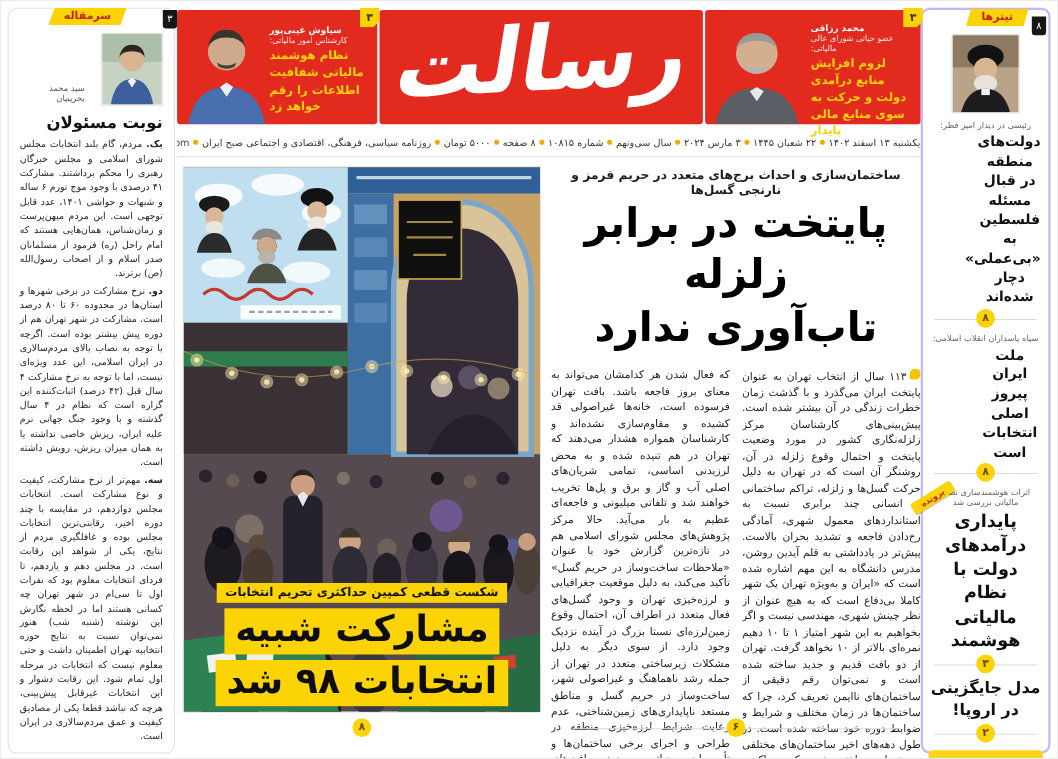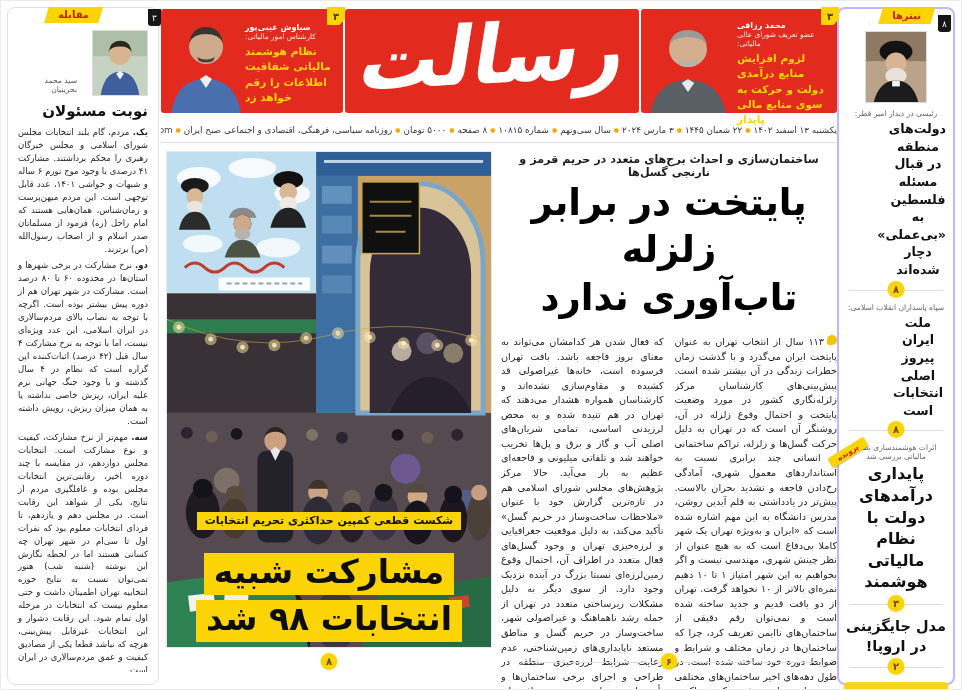--- a/index.html
+++ b/index.html
@@ -54,21 +54,21 @@
               font-size:8.8px; color:#333; border-bottom:1px solid #e0e0e0; white-space:nowrap; overflow:hidden; }
   .dl-seg::after { content:"●"; color:#f0ab00; font-size:6px; margin:0 3px; vertical-align:1px; }
   .dl-url { direction:ltr; unicode-bidi:embed; color:#444; }
   .soc-ic { display:inline-block; width:8px; height:8px; border-radius:2px; background:#b5b5b5; margin-left:3px; vertical-align:-1px; }
 
   
   .photo-story { position:absolute; top:150px; left:5px; width:326px; height:497px; }
   .photo-frame { width:326px; height:497px; border:1px solid #e8e8e8; display:block; }
   .photo-overlay { position:absolute; bottom:6px; left:0; right:0; text-align:center; z-index:3; }
   .po-kicker { display:inline-block; background:#fcd405; color:#111; font-size:11px; font-weight:bold;
-               padding:2px 8px 3px; margin-bottom:18px; }
+               padding:2px 8px 3px; margin-bottom:0; }
   .po-line { display:block; margin-top:5px; }
   .po-line span { display:inline-block; background:#fcd405; color:#0d0d0d; font-weight:bold;
                   font-size:33px; line-height:1.12; padding:1px 10px 4px; letter-spacing:-1px; }
   .photo-pagenum { position:absolute; bottom:-22px; left:50%; transform:translateX(-50%); }
 
   
   .lead { position:absolute; top:150px; left:340px; width:336px; height:520px; }
   .lead-kicker { text-align:center; font-size:11.2px; font-weight:bold; color:#1d1d1d; margin-top:2px; }
   .lead-h { text-align:center; font-weight:bold; color:#000; font-size:37px; line-height:1.28; letter-spacing:-1.5px; }
   .lead-cols { display:flex; gap:11px; margin-top:14px; height:356px; overflow:hidden; }
@@ -95,21 +95,21 @@
   .yb-kicker { font-size:8.2px; font-weight:bold; color:#222; margin-bottom:14px;font-style:italic; }
   .yb-line { font-size:14.8px; font-weight:bold; color:#0d0d0d; line-height:1.3; letter-spacing:-.5px; }
   .macron { display:block; width:96px; height:104px; margin:7px auto 0; border:1px solid #e5c314; background:#fff; }
 </style>
 </head>
 <body>
 
 <div class="page">
 
   <aside class="editorial">
-    <div class="tab"><span>مقابله</span></div>
+    <div class="tab"><span>سرمقاله</span></div>
     <div class="ed-head">
       <svg class="ed-photo" viewBox="0 0 56 66" preserveAspectRatio="none">
         <rect width="56" height="66" fill="#c7d3c2"></rect>
         <rect width="56" height="26" fill="#aebfa9"></rect>
         <circle cx="28" cy="24" r="11" fill="#d9b491"></circle>
         <path d="M16,22 q2,-12 12,-12 q11,0 12,12 q-2,-6 -12,-6 q-10,0 -12,6z" fill="#2b2620"></path>
         <path d="M8,66 q4,-24 20,-24 q16,0 20,24z" fill="#3d5f9e"></path>
         <path d="M24,44 l4,6 l4,-6 l-4,-3z" fill="#f2f2f2"></path>
       </svg>
       <span class="ed-author">سید محمد بحرینیان</span>
@@ -151,21 +151,21 @@
       <div class="corner-num">۳</div>
       <svg class="rb-photo" viewBox="0 0 78 96" preserveAspectRatio="none" width="82" height="96">
         <circle cx="39" cy="32" r="18" fill="#d3af90"></circle>
         <path d="M21,27 q4,-14 18,-14 q14,0 18,14 q-6,-7 -18,-7 q-12,0 -18,7z" fill="#9a9a98"></path>
         <path d="M28,42 q11,6 22,0 l-3,6 q-8,4 -16,0z" fill="#b9b2a8"></path>
         <path d="M3,96 q7,-33 36,-33 q29,0 36,33z" fill="#5a5f66"></path>
         <path d="M33,66 l6,9 l6,-9 l-6,-4z" fill="#e8e8e8"></path>
       </svg>
       <div class="rb-text">
         <div class="rb-author">محمد رزاقی</div>
-        <div class="rb-role">عضو تعریف شورای عالی مالیاتی:</div>
+        <div class="rb-role">عضو حیاتی شورای عالی مالیاتی:</div>
         <div class="rb-headline">لزوم افزایش منابع درآمدی دولت و حرکت به سوی منابع مالی پایدار</div>
       </div>
     </div>
 
     <div class="dateline">
       <span class="dl-seg">یکشنبه ۱۳ اسفند ۱۴۰۲</span>
       <span class="dl-seg">۲۲ شعبان ۱۴۴۵</span>
       <span class="dl-seg">۳ مارس ۲۰۲۴</span>
       <span class="dl-seg">سال سی‌ونهم</span>
       <span class="dl-seg">شماره ۱۰۸۱۵</span>

